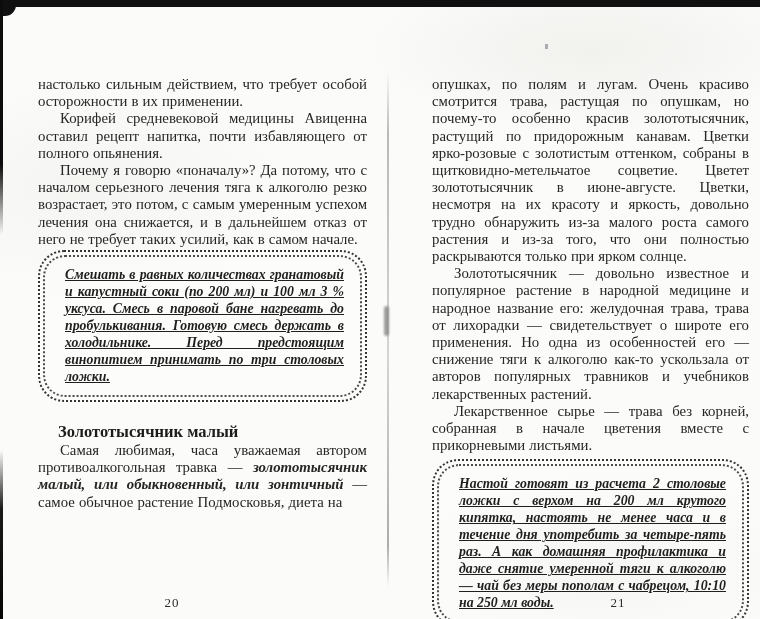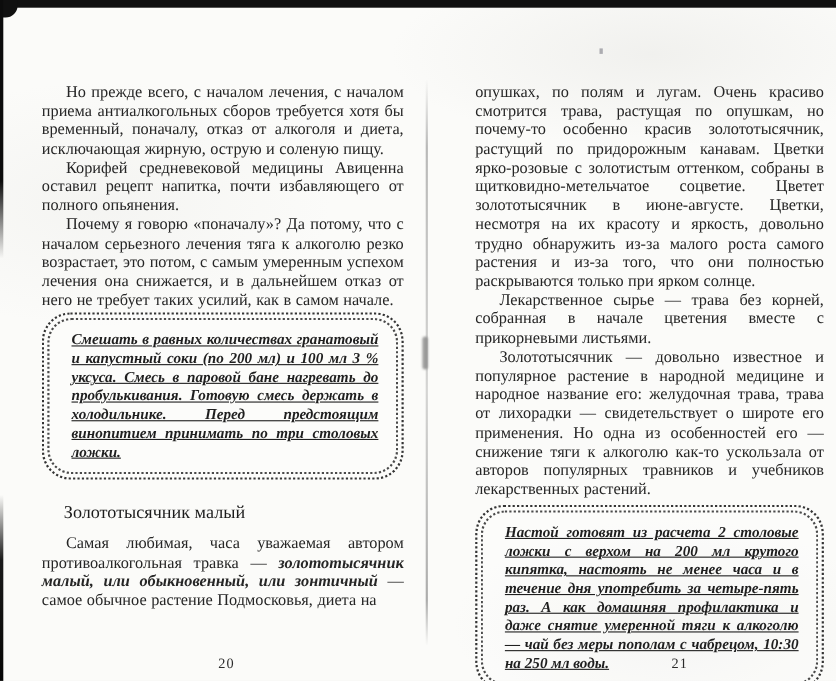--- a/index.html
+++ b/index.html
@@ -40,71 +40,71 @@
     border:2px dotted #343434;border-radius:26px;padding:3px;
     margin:2px 0 0 0;background:rgba(255,255,255,0.25);
   }
   .recipe-inner{border:2px dotted #4a4a4a;border-radius:22px;padding:9px 16px 10px 20px;}
   p.recipe-text{
     margin:0;font-style:italic;font-weight:700;
     font-size:13.8px;line-height:17px;text-align:justify;color:#1f1f1f;text-decoration:underline;
   }
 
   h2.heading{
-    margin:20px 0 10px 0;padding-left:20px;
-    font-size:16.5px;line-height:20px;font-weight:400;color:#1c1c1c;
+    margin:20px 0 0 0;padding-left:20px;
+    font-size:16.5px;line-height:20px;font-weight:700;color:#1c1c1c;
   }
   .closing{margin-top:8px;}
   .bi{font-weight:700;font-style:italic;margin-top:40px;}
 
   .page-number{
     position:absolute;top:595px;width:80px;text-align:center;
     font-size:13px;color:#2b2b2b;letter-spacing:1px;
   }
-  .page-number.pn-left{left:166px;}
+  .page-number.pn-left{left:132px;}
   .page-number.pn-right{left:545px;padding-left:33px;}
   .speck{position:absolute;left:545px;top:44px;width:3px;height:5px;background:#9a9aa0;opacity:.8;}
 </style>
 </head>
 <body>
 
 <div class="scan">
 
   <div class="top-edge"></div>
   <div class="corner-tl"></div>
   <div class="left-edge-top"></div>
   <div class="left-edge-bottom"></div>
   <div class="gutter"></div>
   <div class="gutter-smudge"></div>
   <div class="speck"></div>
 
   <div class="page page-left">
-    <p class="body indent">Но прежде всего, с началом лечения, с началом приема антиалкогольных сборов требуется хотя бы временный, поначалу, отказ от алкоголя и диета, исключающая жирную, острую и соленую пищу.</p>
+    <p class="body">настолько сильным действием, что требует особой осторожности в их применении.</p>
     <p class="body indent">Корифей средневековой медицины Авиценна оставил рецепт напитка, почти избавляющего от полного опьянения.</p>
     <p class="body indent">Почему я говорю «поначалу»? Да потому, что с началом серьезного лечения тяга к алкоголю резко возрастает, это потом, с самым умеренным успехом лечения она снижается, и в дальнейшем отказ от него не требует таких усилий, как в самом начале.</p>
 
     <div class="recipe-box">
       <div class="recipe-inner">
         <p class="recipe-text">Смешать в равных количествах гранатовый и капустный соки (по 200 мл) и 100 мл 3 % уксуса. Смесь в паровой бане нагревать до пробулькивания. Готовую смесь держать в холодильнике. Перед предстоящим винопитием принимать по три столовых ложки.</p>
       </div>
     </div>
 
     <h2 class="heading">Золототысячник малый</h2>
 
     <p class="body indent closing"><span>Самая любимая, часа уважаемая автором противоалкогольная травка — </span><span class="bi">золототысячник малый, или обыкновенный, или зонтичный</span><span> — самое обычное растение Подмосковья, диета на</span></p>
   </div>
 
   <div class="page page-right">
     <p class="body">опушках, по полям и лугам. Очень красиво смотрится трава, растущая по опушкам, но почему-то особенно красив золототысячник, растущий по придорожным канавам. Цветки ярко-розовые с золотистым оттенком, собраны в щитковидно-метельчатое соцветие. Цветет золототысячник в июне-августе. Цветки, несмотря на их красоту и яркость, довольно трудно обнаружить из-за малого роста самого растения и из-за того, что они полностью раскрываются только при ярком солнце.</p>
+    <p class="body indent">Золототысячник — довольно известное и популярное растение в народной медицине и народное название его: желудочная трава, трава от лихорадки — свидетельствует о широте его применения. Но одна из особенностей его — снижение тяги к алкоголю как-то ускользала от авторов популярных травников и учебников лекарственных растений.</p>
     <p class="body indent">Лекарственное сырье — трава без корней, собранная в начале цветения вместе с прикорневыми листьями.</p>
-    <p class="body indent">Золототысячник — довольно известное и популярное растение в народной медицине и народное название его: желудочная трава, трава от лихорадки — свидетельствует о широте его применения. Но одна из особенностей его — снижение тяги к алкоголю как-то ускользала от авторов популярных травников и учебников лекарственных растений.</p>
 
     <div class="recipe-box" style="margin-top:5px;">
       <div class="recipe-inner">
-        <p class="recipe-text">Настой готовят из расчета 2 столовые ложки с верхом на 200 мл крутого кипятка, настоять не менее часа и в течение дня употребить за четыре-пять раз. А как домашняя профилактика и даже снятие умеренной тяги к алкоголю — чай без меры пополам с чабрецом, 10:30 на 250 мл воды.</p>
+        <p class="recipe-text">Настой готовят из расчета 2 столовые ложки с верхом на 200 мл крутого кипятка, настоять не менее часа и в течение дня употребить за четыре-пять раз. А как домашняя профилактика и даже снятие умеренной тяги к алкоголю — чай без меры пополам с чабрецом, 10:10 на 250 мл воды.</p>
       </div>
     </div>
   </div>
 
   <div class="page-number pn-left">20</div>
   <div class="page-number pn-right">21</div>
 
 </div>
 
 </body></html>

